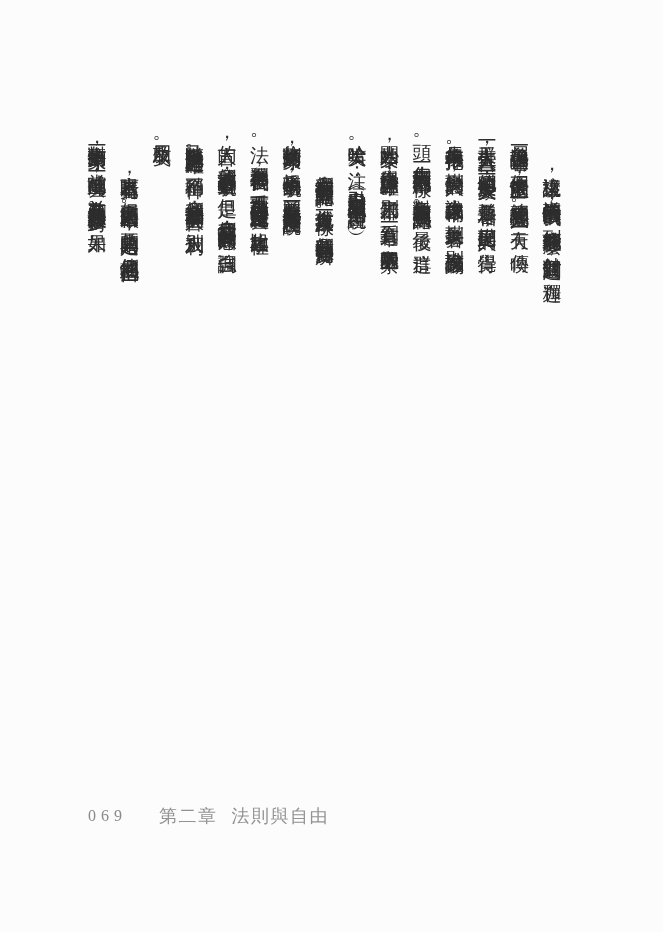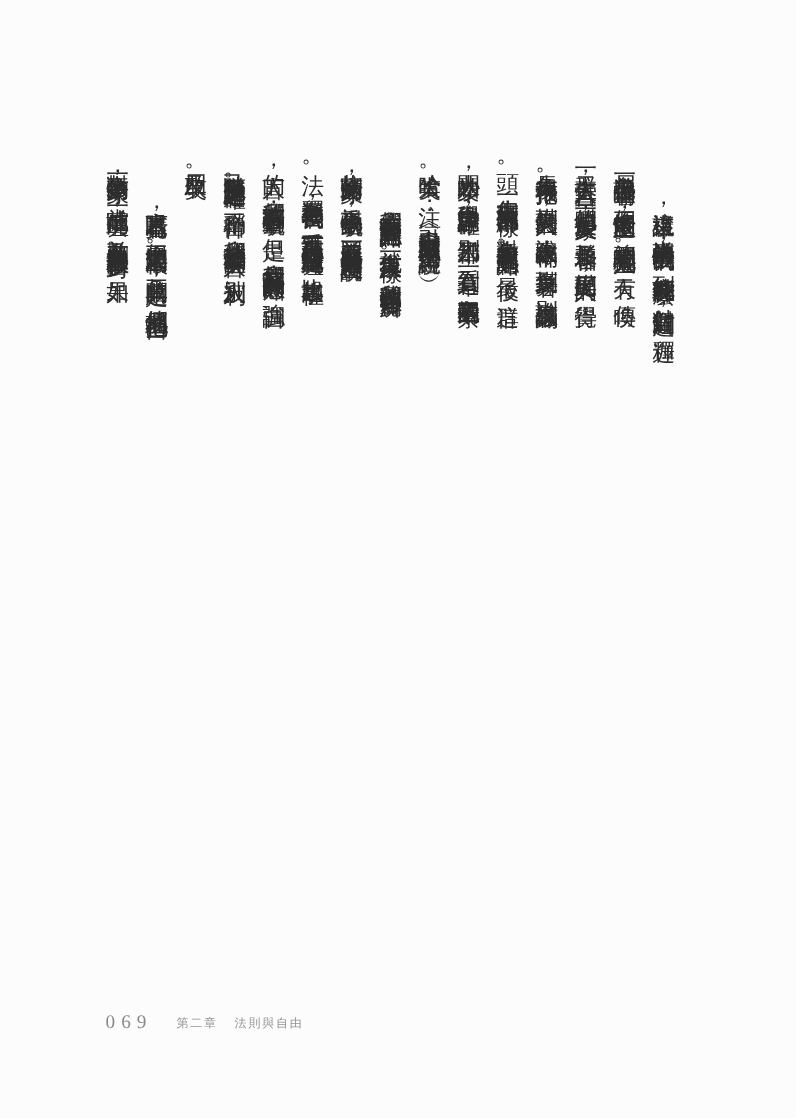--- a/index.html
+++ b/index.html
@@ -34,35 +34,35 @@
   }
   .col {
     display: block;
   }
   .col.indent {
     text-indent: 31px;          
   }
   .page-footer {
     position: absolute;
     left: 88px;
-    top: 842px;
+    top: 805px;
     height: 22px;
     display: flex;
     align-items: center;
     color: #8f8f8f;
     justify-content: flex-end;
   }
   .page-number {
     font-size: 16px;
     letter-spacing: 5px;
     color: #8a8a8a;
   }
   .chapter-line {
-    margin-left: 20px;
-    font-size: 10px;
+    margin-left: 32px;
+    font-size: 18px;
     letter-spacing: 1.5px;
     color: #929292;
   }
   .chapter-title {
     margin-left: 14px;
   }
 </style>
 </head>
 <body>
 

